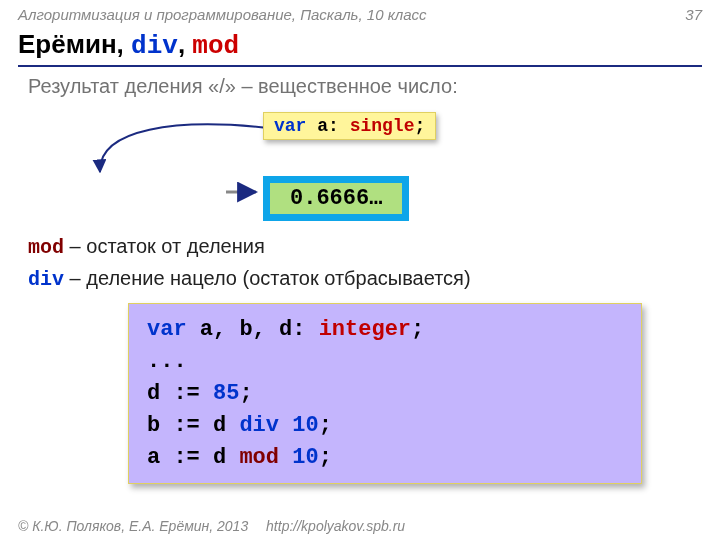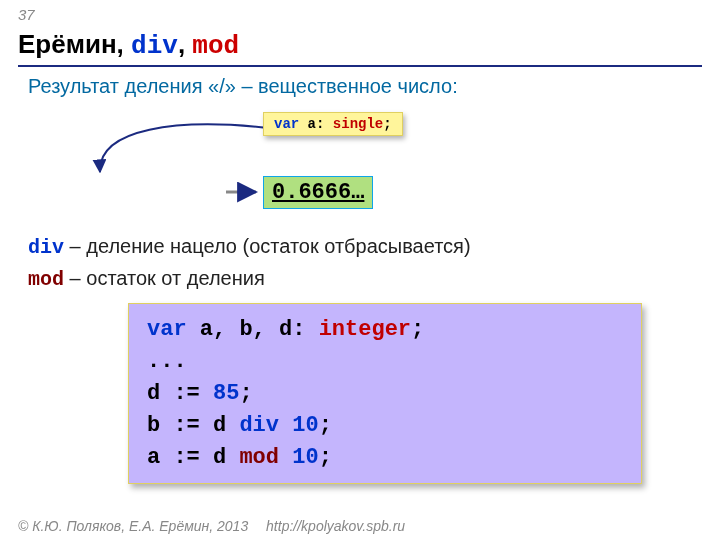--- a/index.html
+++ b/index.html
@@ -23,49 +23,48 @@
     font-weight: bold;
     color: #000;
   }
   .title .kw1 { font-family: "Courier New", monospace; color: #0033cc; font-weight: bold; }
   .title .kw2 { font-family: "Courier New", monospace; color: #cc0000; font-weight: bold; }
   .rule {
     height: 2px; background: #1b2a80;
     margin: 2px 18px 8px 18px;
   }
   .body { padding: 0 28px; position: relative; }
-  .lead { font-size: 20px; color: #0369a1; margin-bottom: 10px; }
+  .lead { font-size: 20px; color: #737373; margin-bottom: 10px; }
   .diagram {
     position: relative;
     height: 115px;
     margin-bottom: 8px;
   }
   .codebox {
     position: absolute;
     background: #fff59b;
     border: 1px solid #e0d060;
     box-shadow: 2px 3px 5px rgba(0,0,0,0.3);
     font-family: "Courier New", monospace;
-    font-size: 14px;
+    font-size: 18px;
     font-weight: bold;
     padding: 3px 10px;
     white-space: pre;
   }
   .box-a { left: 55px; top: 68px; }
   .box-var { left: 235px; top: 4px; }
   .resultbox {
     position: absolute;
     left: 235px; top: 68px;
     background: #b0e080;
-    border: 1px solid #0ea5e9;
+    border: 7px solid #0ea5e9;
     font-family: "Courier New", monospace;
     font-size: 22px;
     font-weight: bold;
-    padding: 3px 8px;
-    text-decoration: underline;
+    padding: 3px 20px;
   }
   .c-black { color: #000; }
   .c-blue { color: #0033cc; }
   .c-red { color: #c00000; }
   .c-darkred { color: #800000; }
   svg.overlay { position: absolute; left: 0; top: 0; width: 100%; height: 100%; pointer-events:none; }
   .defs {
     font-size: 20px; color: #222; line-height: 1.5; margin-bottom: 8px;
   }
   .defs .mono { font-family: "Courier New", monospace; font-weight: bold; }
@@ -89,20 +88,21 @@
     color: #888;
     font-size: 14px;
     text-align: right;
   }
   .footer .site { margin-left: 14px; }
 </style>
 </head>
 <body>
 
 <div class="header">
+  <span>Алгоритмизация и программирование, Паскаль, 10 класс</span>
   <span>37</span>
 </div>
 
 <div class="title">
   <span>Ерёмин</span><span>, </span><span class="kw1">div</span><span>, </span><span class="kw2">mod</span>
 </div>
 <div class="rule"></div>
 
 <div class="body">
   <div class="lead">Результат деления «/» – вещественное число:</div>
@@ -118,22 +118,22 @@
       <line x1="198" y1="84" x2="228" y2="84" stroke="#888" stroke-width="3" marker-end="url(#arr)"></line>
     </svg>
 
 
     <div class="codebox box-var"><span class="c-blue">var</span><span class="c-black"> a: </span><span class="c-red">single</span><span class="c-black">;</span></div>
 
     <div class="resultbox"><span class="c-black">0.6666…</span></div>
   </div>
 
   <div class="defs">
+    <div><span class="mono c-darkred">mod</span><span> – остаток от деления</span></div>
     <div><span class="mono c-blue">div</span><span> – деление нацело (остаток отбрасывается)</span></div>
-    <div><span class="mono c-darkred">mod</span><span> – остаток от деления</span></div>
   </div>
 
   <div class="bigcode"><span class="c-blue">var</span><span class="c-black"> a, b, d: </span><span class="c-red">integer</span><span class="c-black">;</span>
 <span class="c-black">...</span>
 <span class="c-black">d := </span><span class="c-blue">85</span><span class="c-black">;</span>
 <span class="c-black">b := d </span><span class="c-blue">div</span><span> </span><span class="c-blue">10</span><span class="c-black">;</span>
 <span class="c-black">a := d </span><span class="c-darkred">mod</span><span> </span><span class="c-blue">10</span><span class="c-black">;</span></div>
 </div>
 
 <div class="footer">

